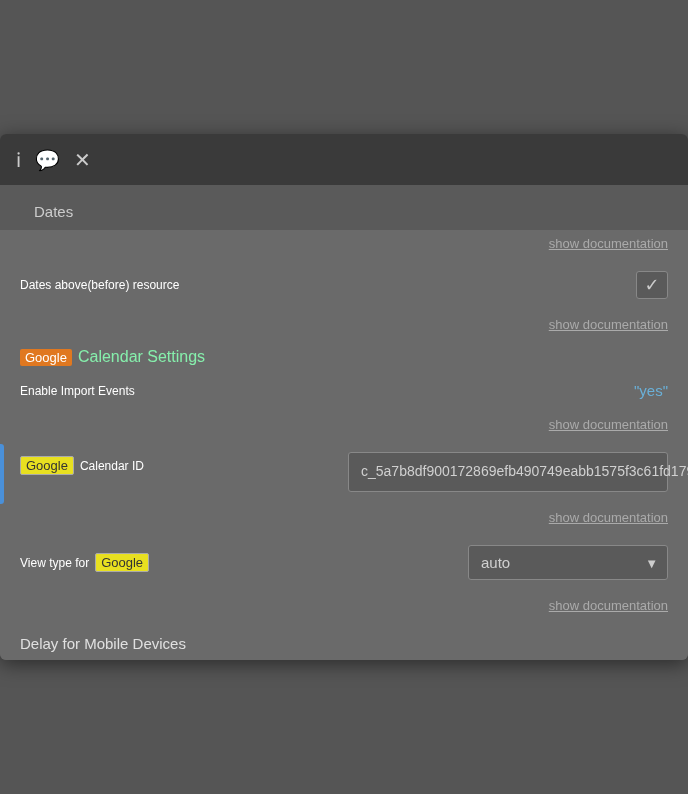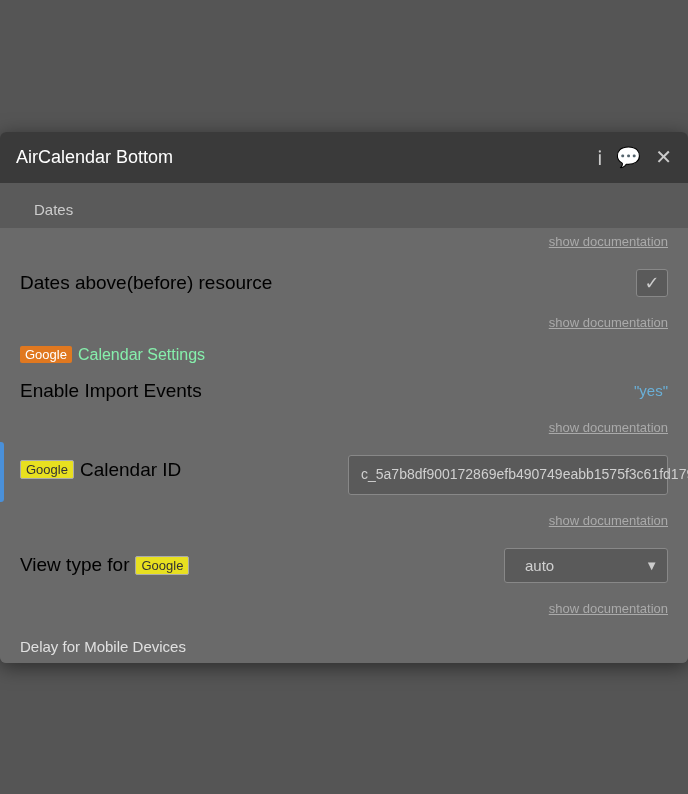--- a/index.html
+++ b/index.html
@@ -72,22 +72,22 @@
       cursor: pointer;
       text-decoration: underline;
     }
     .row {
       display: flex;
       align-items: center;
       justify-content: space-between;
       padding: 12px 20px;
     }
     .row-label {
-      color: #000000;
-      font-size: 19px;
+      color: #ffffff;
+      font-size: 12px;
       flex: 0 0 auto;
     }
     .checkbox-checked {
       background: #5a5a5a;
       border: 1px solid #888;
       width: 32px;
       height: 28px;
       display: flex;
       align-items: center;
       justify-content: center;
@@ -135,24 +135,24 @@
       color: #d0d0d0;
       font-size: 14px;
       width: 320px;
       min-height: 40px;
       line-height: 1.5;
     }
     .select-box {
       background: #5a5a5a;
       border: 1px solid #888;
       border-radius: 3px;
-      padding: 8px 36px 8px 20px;
+      padding: 8px 36px 8px 12px;
       color: #d0d0d0;
       font-size: 15px;
-      width: 164px;
+      width: 200px;
       appearance: none;
       position: relative;
       cursor: pointer;
     }
     .select-wrapper {
       position: relative;
       display: inline-block;
     }
     .select-wrapper::after {
       content: '▼';
@@ -189,21 +189,20 @@
       position: relative;
     }
   </style>
 </head>
 <body>
 
 <div class="dialog-wrapper">
   <div class="dialog">
 
     <div class="title-bar">
-      <span class="title-text">AirCalendar Bottom</span>
       <div class="title-icons">
         <span class="title-icon">ℹ</span>
         <span class="title-icon">💬</span>
         <span class="title-icon">✕</span>
       </div>
     </div>
 
     <div class="tabs-bar">
       <button class="tab">Dates</button>
     </div>

